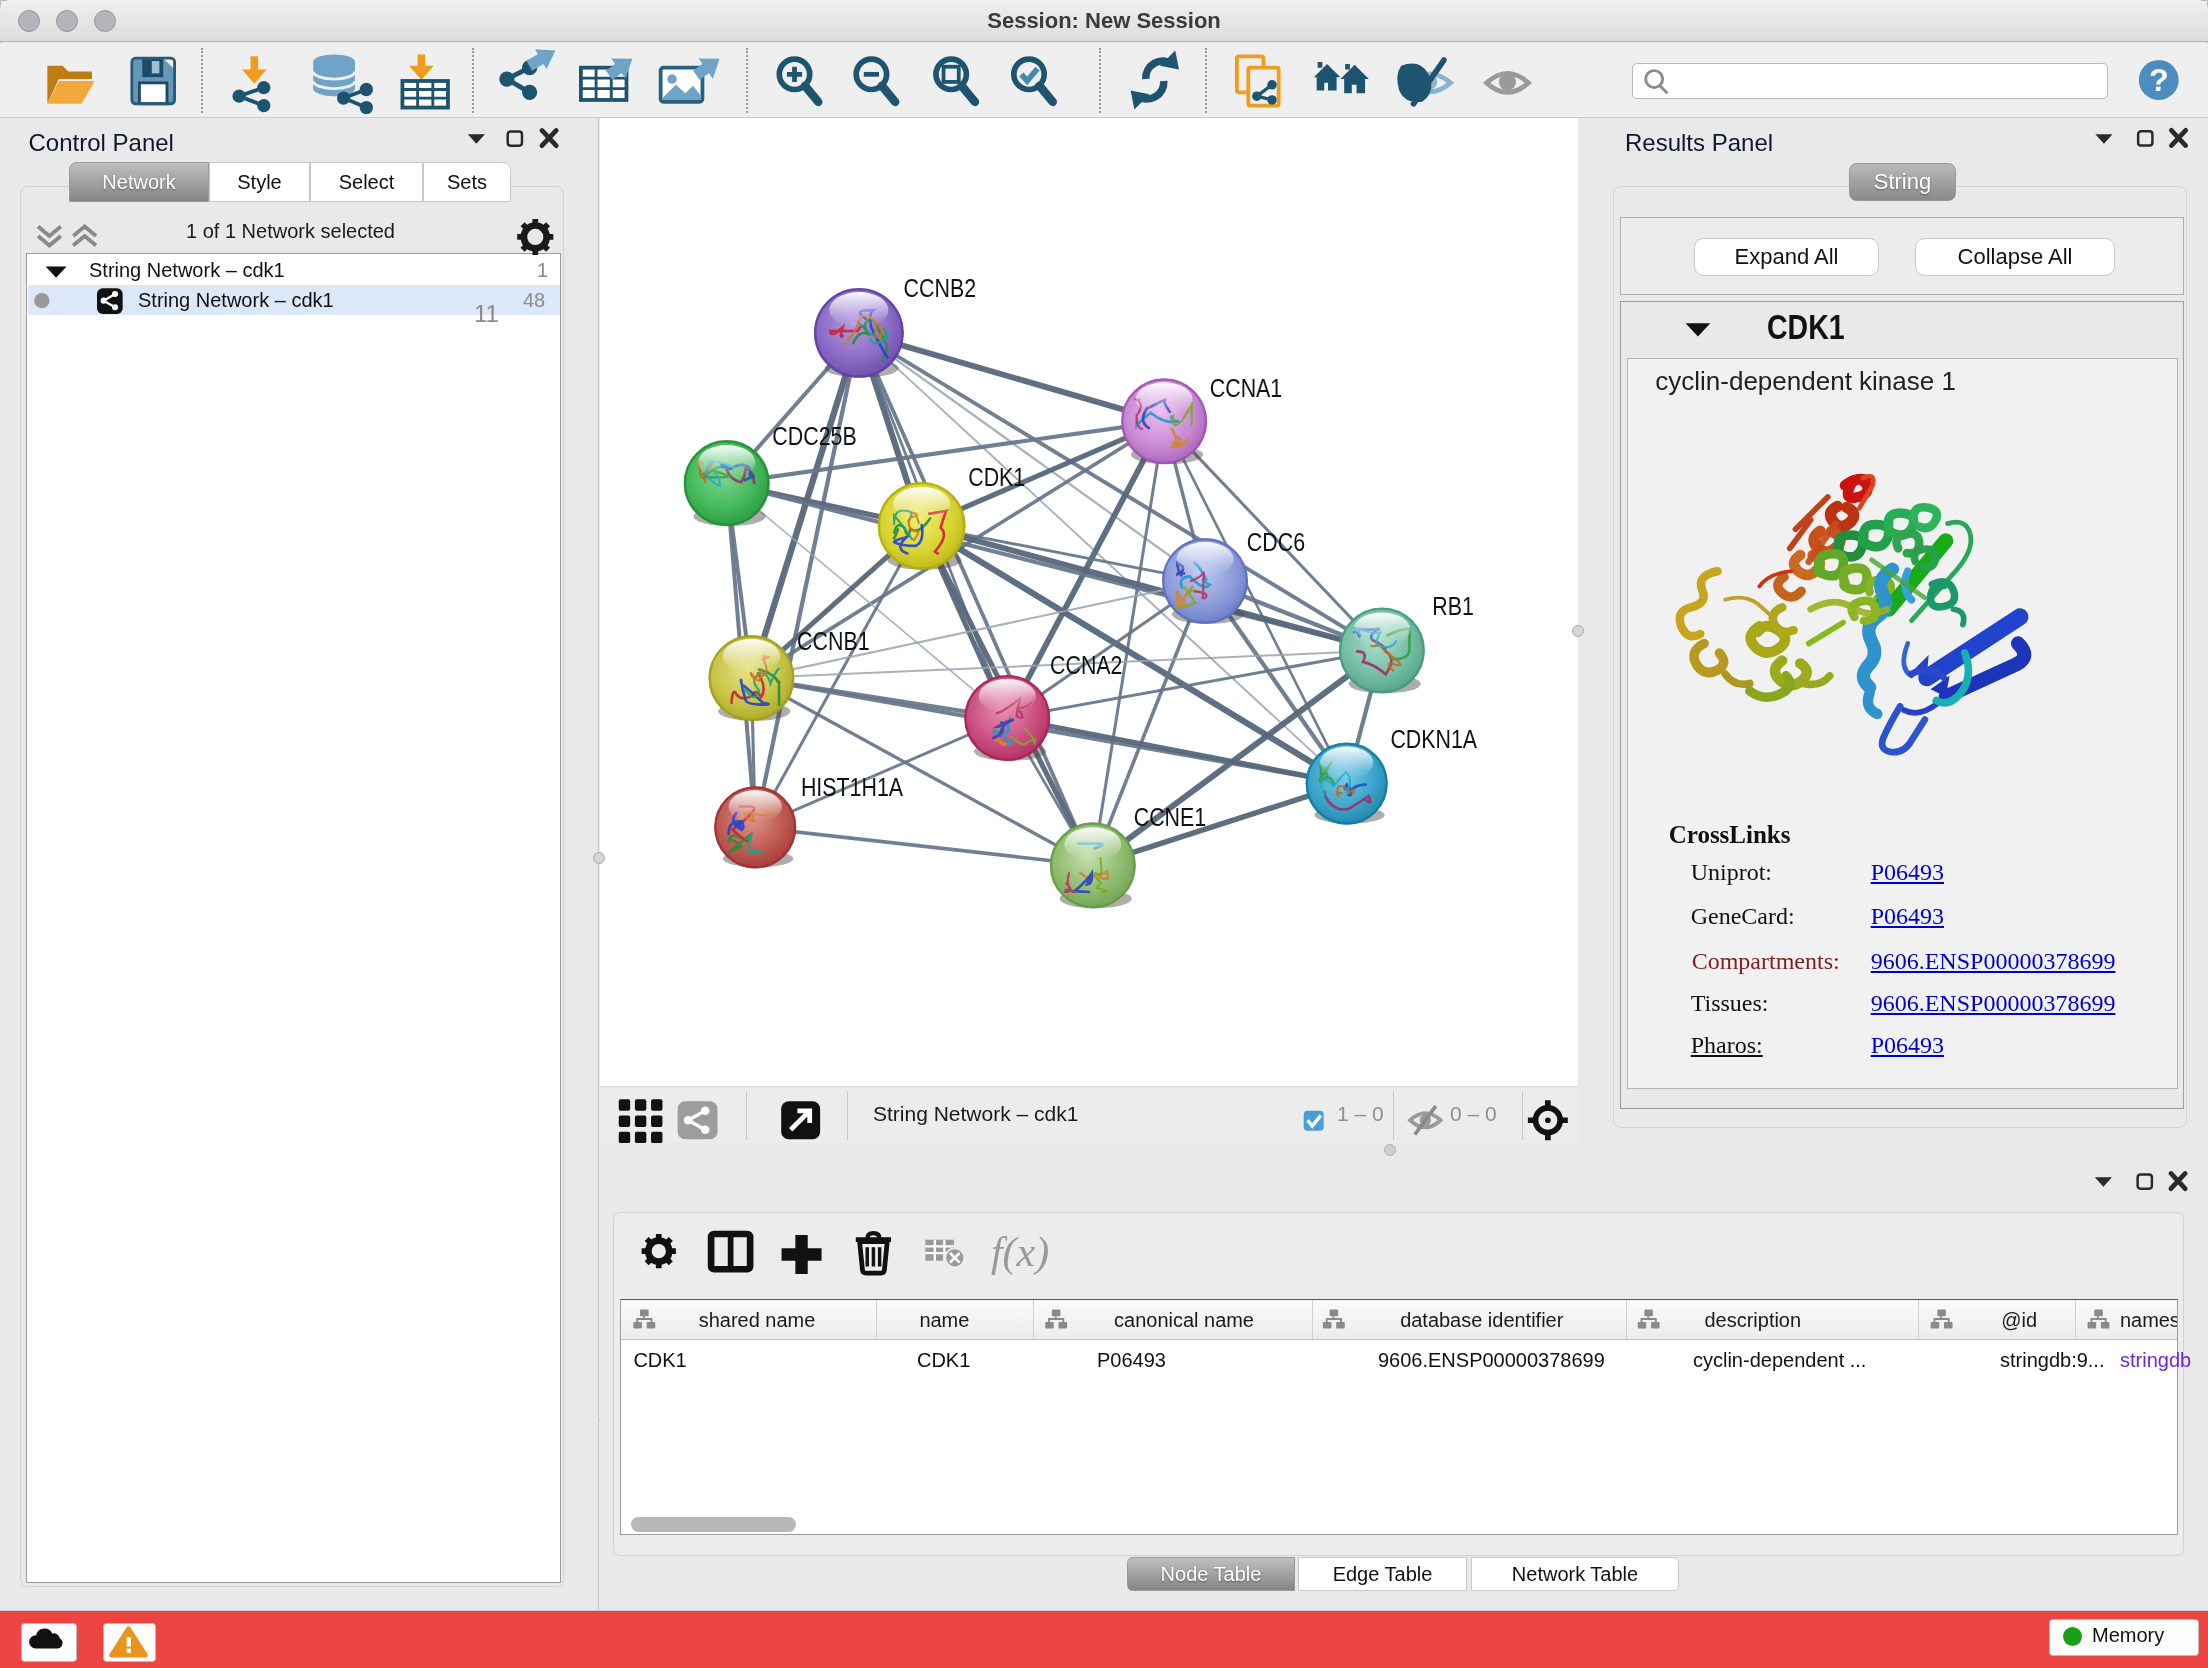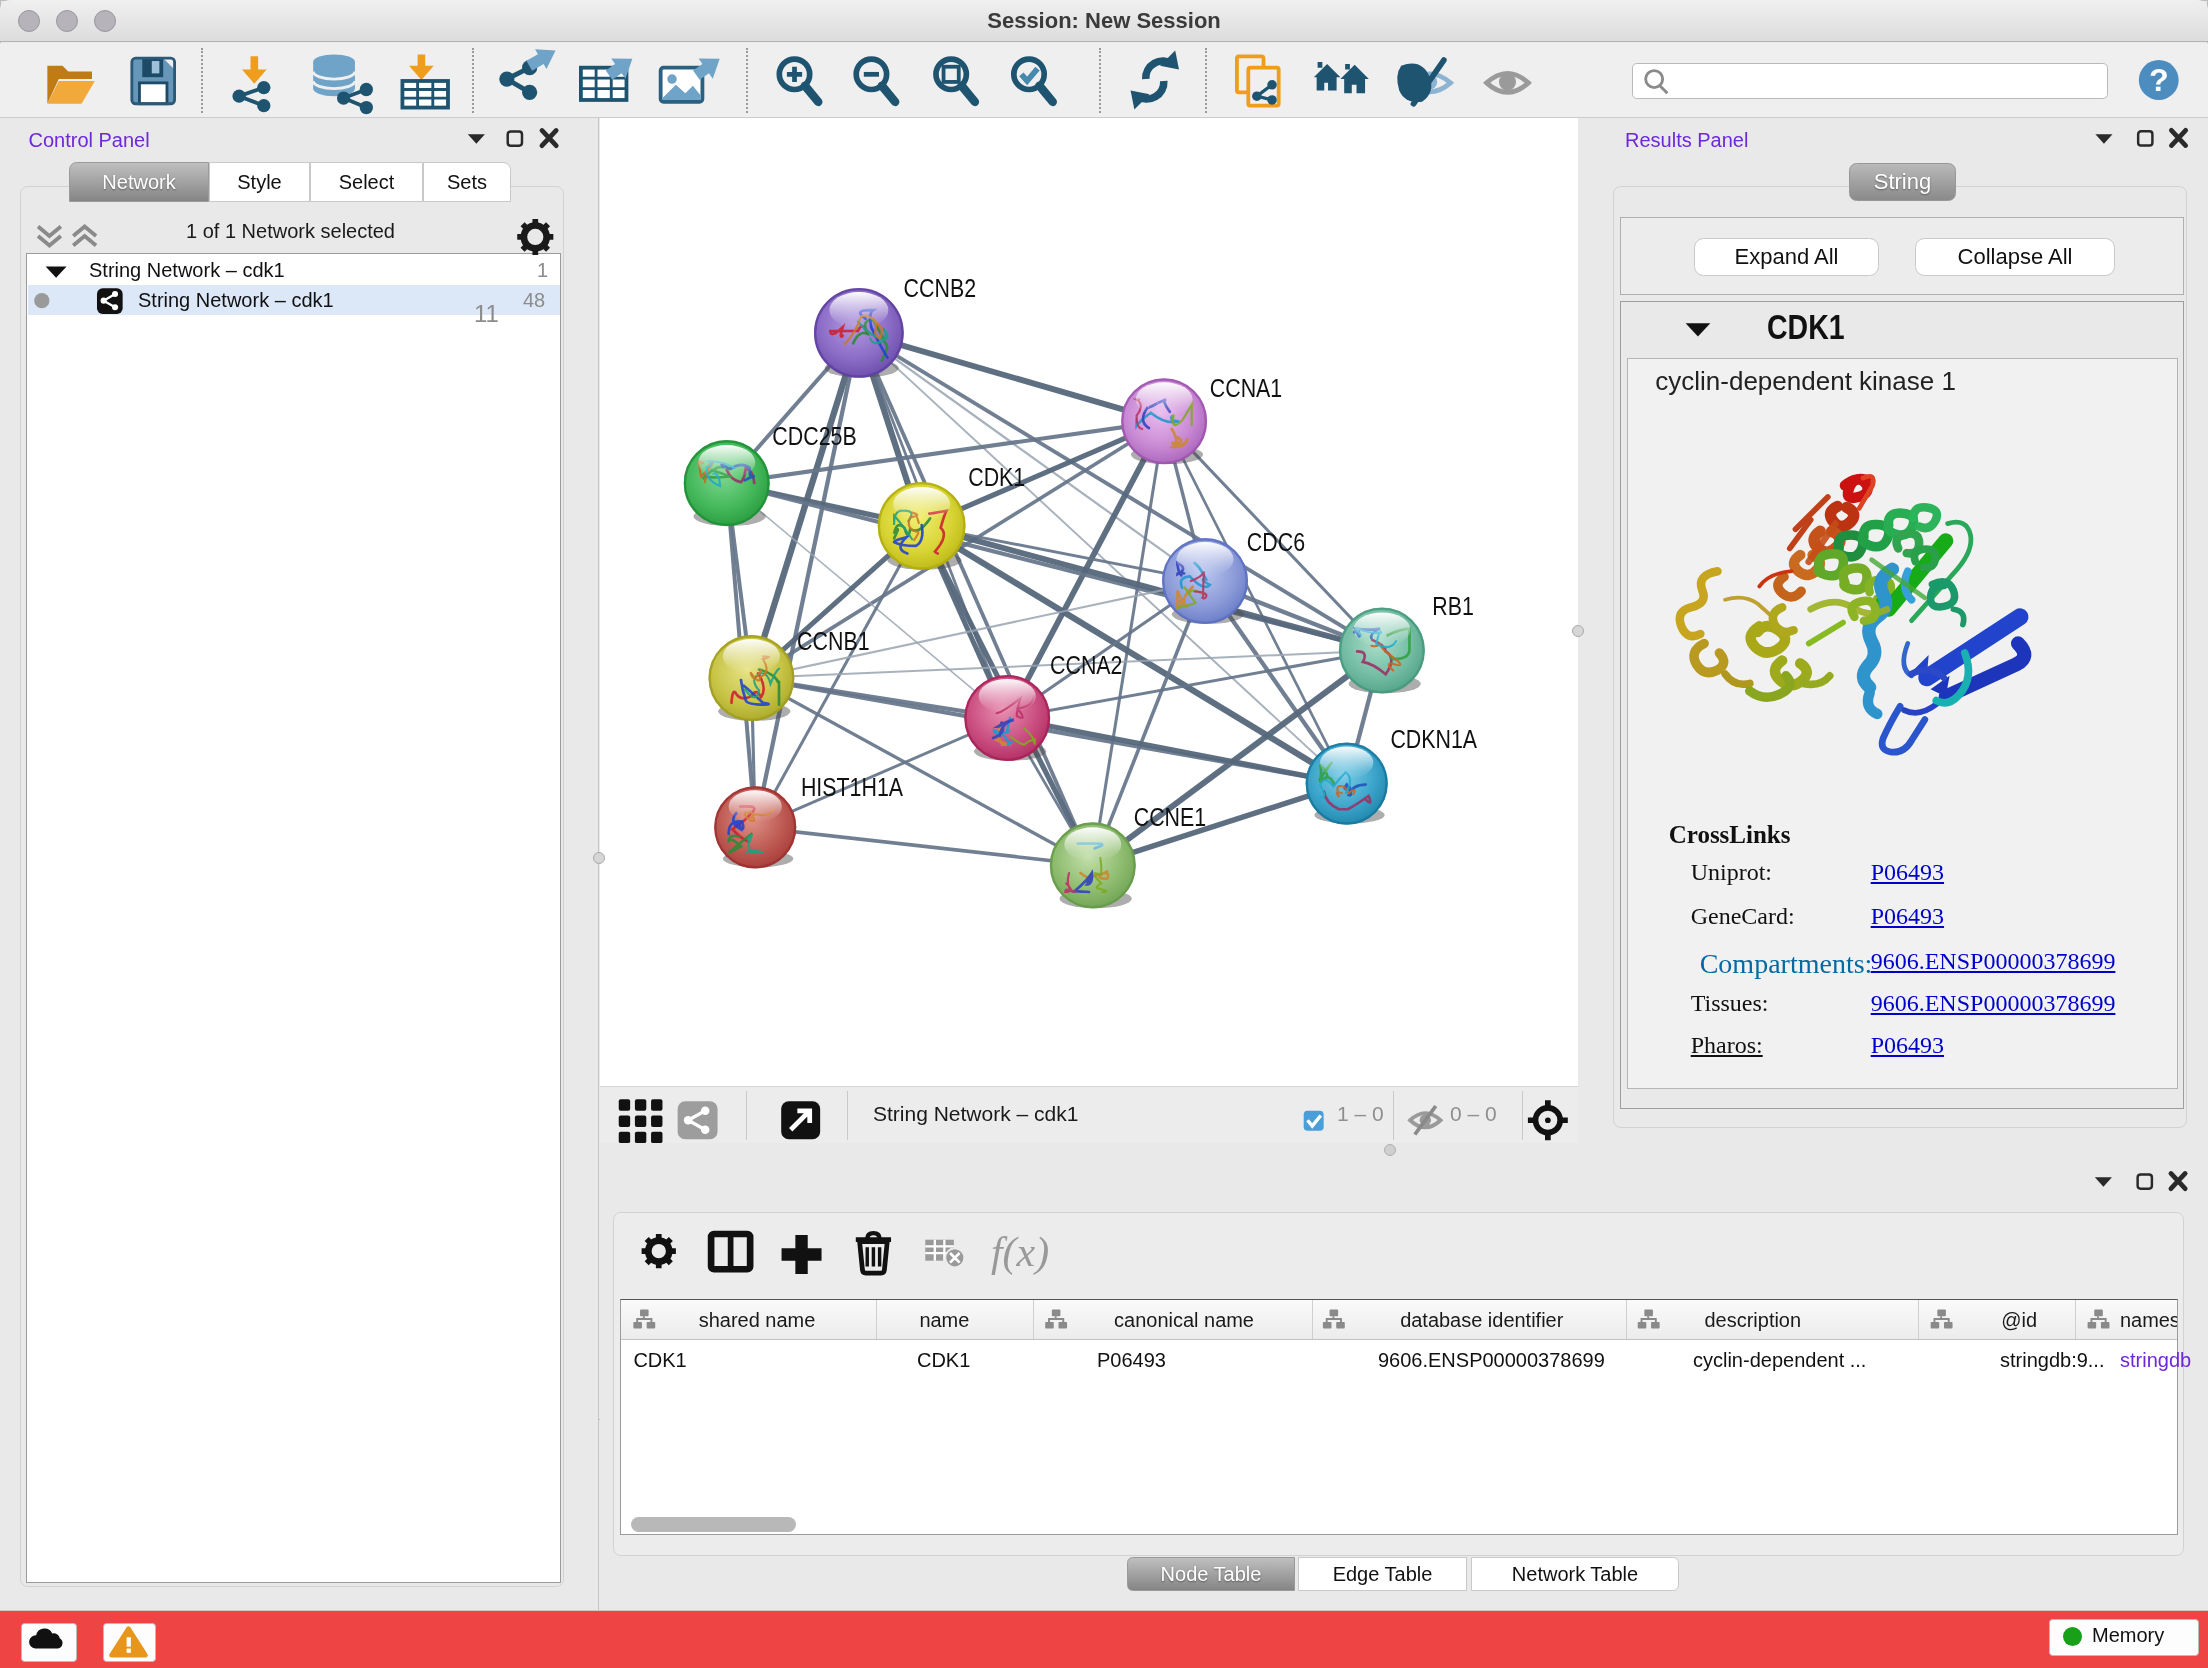--- a/index.html
+++ b/index.html
@@ -13,21 +13,21 @@
 .tl { position:absolute; top:9.5px; width:22px; height:22px; border-radius:50%; background:#b6b4ba; border:1px solid #98969c; }
 #title { position:absolute; top:7.6px; left:0; width:2208px; text-align:center; font-size:22px; font-weight:bold; color:#3b3b3b; }
 
 
 #toolbar { position:absolute; left:0; top:43px; width:2208px; height:75px; background:#efefef; border-bottom:1px solid #cccccc; }
 .tbdiv { position:absolute; top:4.8px; height:65px; width:0; border-left:2.9px dotted #9a9a9a; }
 #searchbox { position:absolute; left:1632px; top:20px; width:476px; height:36px; background:#ffffff; border:1px solid #b9b9b9; border-radius:4.8px; }
 
 
 #cp { position:absolute; left:0; top:118px; width:599px; height:1492px; background:#e9e9e9; border-right:1px solid #c6c6c6; }
-.paneltitle { font-size:20px; color:#6d28d9; }
+.paneltitle { font-size:24px; color:#0f172a; }
 #cpbox { position:absolute; left:20px; top:68px; width:544px; height:1401px; border:1.9px solid #d2d2d2; border-radius:7.6px; background:#e9e9e9; }
 .tab { position:absolute; top:44px; height:40px; z-index:3; border:1px solid #c9c9c9; background:#ffffff; color:#111; font-size:20px; text-align:center; line-height:38px; }
 .tabsel { background:linear-gradient(#bfbfbf,#858585); color:#ffffff; border:1px solid #9a9a9a; text-shadow:0 1px 1.9px rgba(0,0,0,.4); }
 #cplist { position:absolute; left:26px; top:135px; width:535px; height:1330px; background:#ffffff; border:1px solid #9b9b9b; }
 .row2 { position:absolute; left:1px; top:31px; width:532px; height:30px; background:#dce7f8; }
 
 
 #net { position:absolute; left:600px; top:118px; width:978px; height:968px; background:#ffffff; }
 #netbar { position:absolute; left:600px; top:1086px; width:978px; height:57px; background:#ececec; border-top:1px solid #d6d6d6; }
 .nbdiv { position:absolute; top:3.8px; height:49px; width:1px; background:#c9c9c9; }
@@ -612,21 +612,21 @@
           <path d="M260 110 q-4 -11 8 -13 q13 -2 13 9 q0 11 -12 10" stroke="#2aa04a" stroke-width="8"></path>
           <path d="M214 108 l56 40" stroke="#44a834" stroke-width="5" opacity="0.8"></path>
           <path d="M176 70 l-28 40" stroke="#c44c18" stroke-width="7" opacity="0.9"></path>
         </g>
       </svg>
       <div class="serif abs" style="left:41px; top:462px; font-size:25px; font-weight:bold; color:#111;">CrossLinks</div>
       <div class="serif abs" style="left:63px; top:500px; font-size:24px; color:#111;">Uniprot:</div>
       <div class="xlink abs" style="left:243px; top:500px; font-size:24px;">P06493</div>
       <div class="serif abs" style="left:63px; top:544px; font-size:24px; color:#111;">GeneCard:</div>
       <div class="xlink abs" style="left:243px; top:544px; font-size:24px;">P06493</div>
-      <div class="serif abs" style="left:72px; top:589px; font-size:28px; color:#0369a1;">Compartments:</div>
+      <div class="serif abs" style="left:64px; top:589px; font-size:24px; color:#7f1d1d;">Compartments:</div>
       <div class="xlink abs" style="left:243px; top:589px; font-size:24px;">9606.ENSP00000378699</div>
       <div class="serif abs" style="left:63px; top:631px; font-size:24px; color:#111;">Tissues:</div>
       <div class="xlink abs" style="left:243px; top:631px; font-size:24px;">9606.ENSP00000378699</div>
       <div class="serif abs" style="left:63px; top:673px; font-size:24px; color:#111;text-decoration:underline;">Pharos:</div>
       <div class="xlink abs" style="left:243px; top:673px; font-size:24px;">P06493</div>
     </div>
   </div>
 </div>
 
 <div id="tp">

